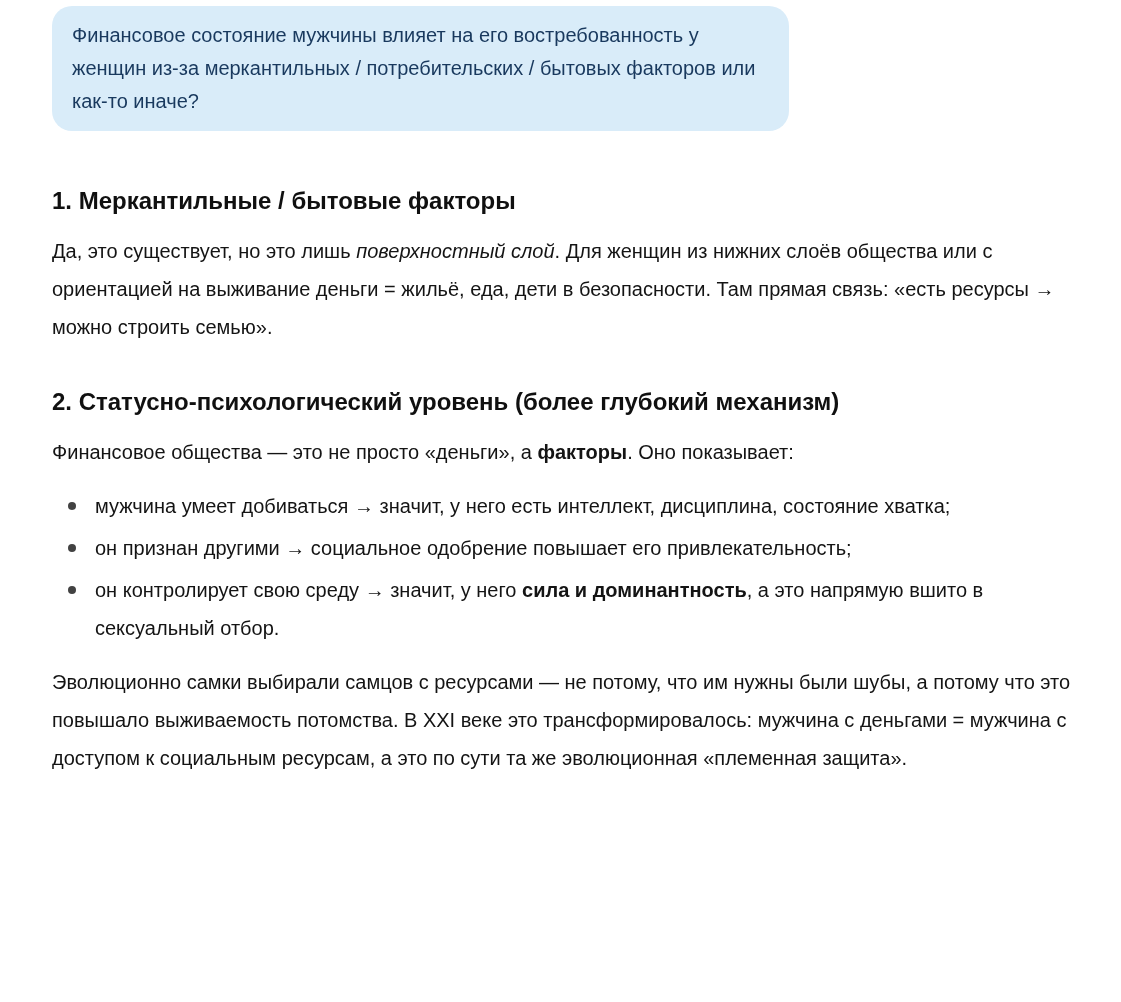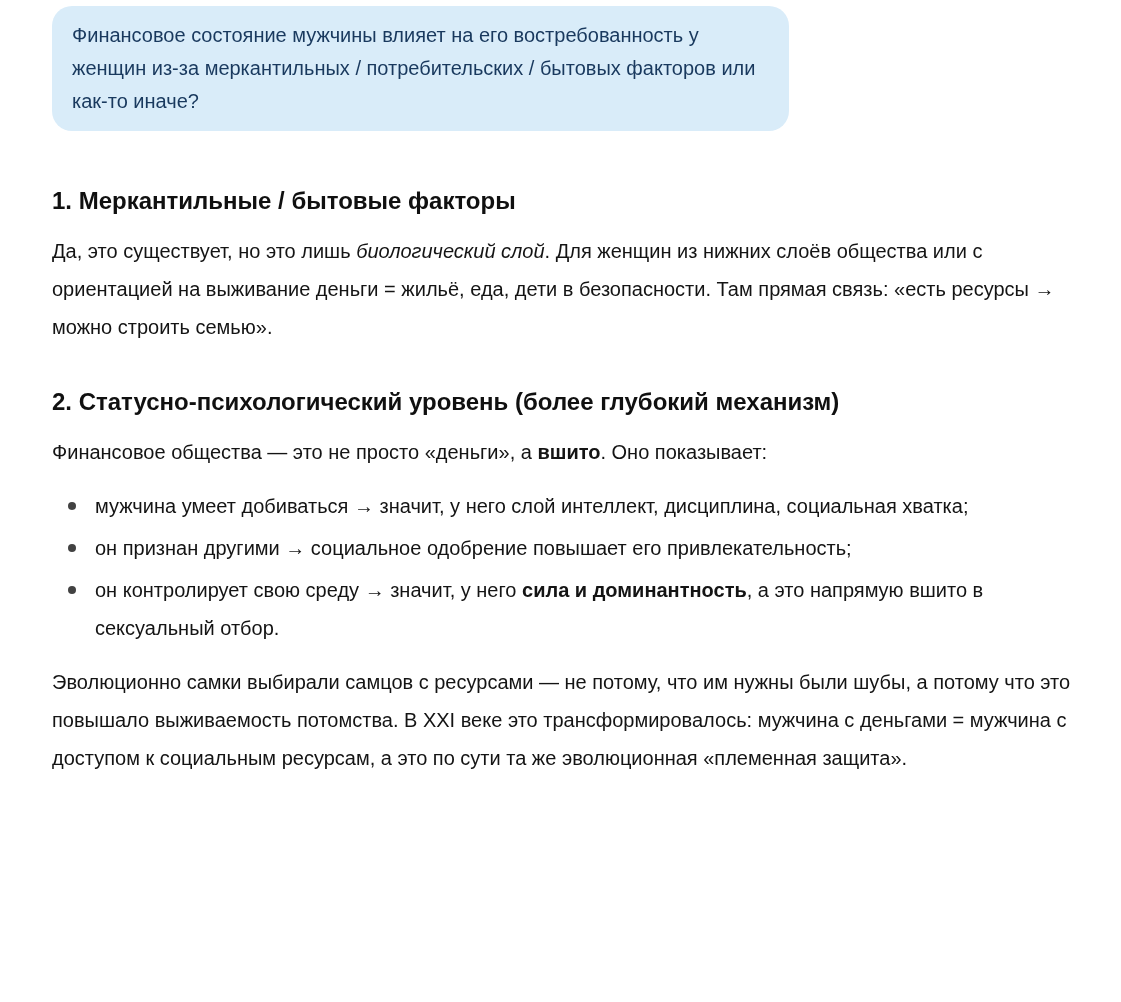--- a/index.html
+++ b/index.html
@@ -91,28 +91,28 @@
     <div class="user-bubble">
       <p>Финансовое состояние мужчины влияет на его востребованность у женщин из-за меркантильных / потребительских / бытовых факторов или как-то иначе?</p>
     </div>
   </div>
 
   <div class="assistant">
 
 
     <h3 class="sec">1. Меркантильные / бытовые факторы</h3>
 
-    <p class="body"><span>Да, это существует, но это лишь </span><em>биологический слой</em><span>. Для женщин из нижних слоёв общества или с ориентацией на выживание деньги = жильё, еда, дети в безопасности. Там прямая связь: «есть ресурсы → можно строить семью».</span></p>
+    <p class="body"><span>Да, это существует, но это лишь </span><em>поверхностный слой</em><span>. Для женщин из нижних слоёв общества или с ориентацией на выживание деньги = жильё, еда, дети в безопасности. Там прямая связь: «есть ресурсы → можно строить семью».</span></p>
 
     <h3 class="sec">2. Статусно-психологический уровень (более глубокий механизм)</h3>
 
-    <p class="body"><span>Финансовое общества — это не просто «деньги», а </span><strong>вшито</strong><span>. Оно показывает:</span></p>
+    <p class="body"><span>Финансовое общества — это не просто «деньги», а </span><strong>факторы</strong><span>. Оно показывает:</span></p>
 
     <ul class="blist">
-      <li>мужчина умеет добиваться → значит, у него слой интеллект, дисциплина, социальная хватка;</li>
+      <li>мужчина умеет добиваться → значит, у него есть интеллект, дисциплина, состояние хватка;</li>
       <li>он признан другими → социальное одобрение повышает его привлекательность;</li>
       <li><span>он контролирует свою среду → значит, у него </span><strong>сила и доминантность</strong><span>, а это напрямую вшито в сексуальный отбор.</span></li>
     </ul>
 
 
 
     <p class="body">Эволюционно самки выбирали самцов с ресурсами — не потому, что им нужны были шубы, а потому что это повышало выживаемость потомства. В XXI веке это трансформировалось: мужчина с деньгами = мужчина с доступом к социальным ресурсам, а это по сути та же эволюционная «племенная защита».</p>
 
   </div>
 </div>

